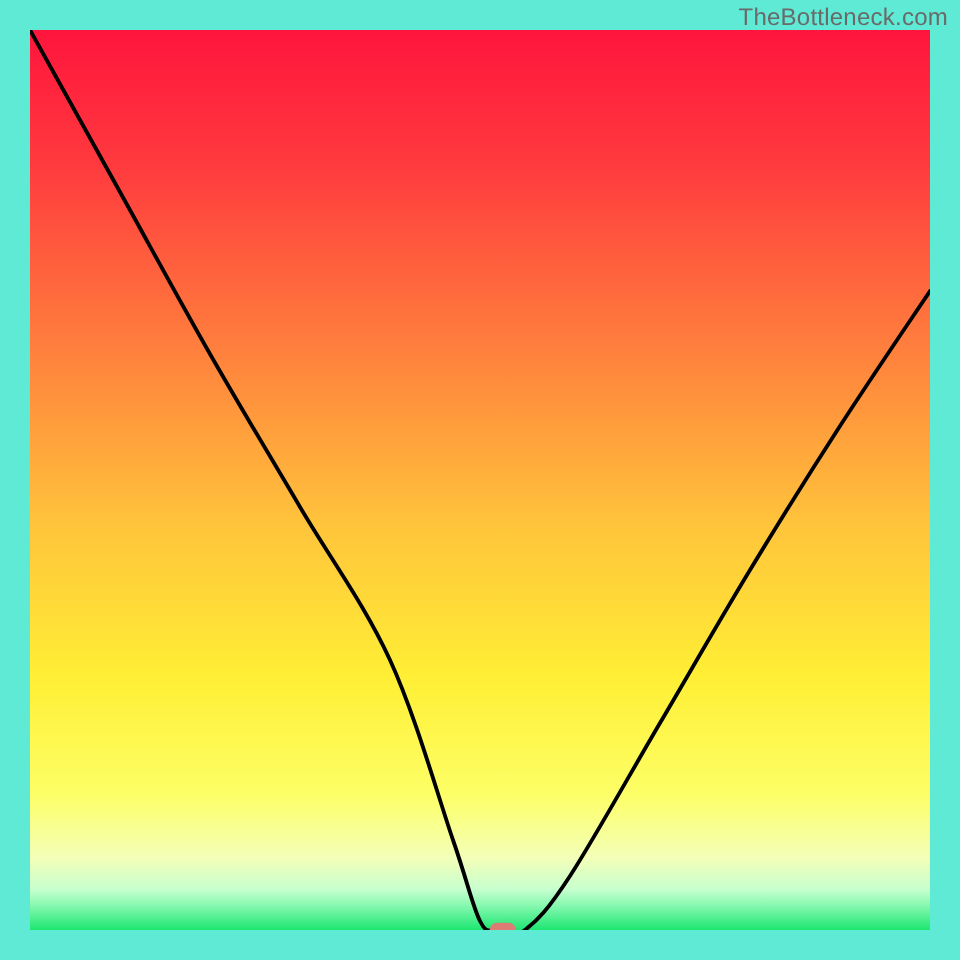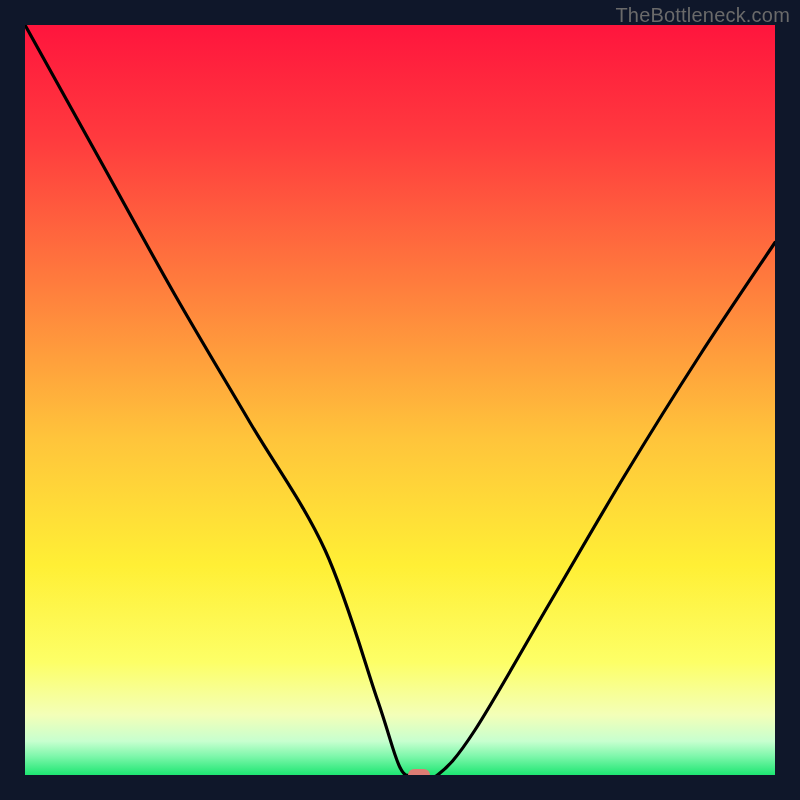--- a/index.html
+++ b/index.html
@@ -9,21 +9,21 @@
     height: 800px;
     background: #000;
     overflow: hidden;
   }
   .frame {
     position: absolute;
     left: 0;
     top: 0;
     width: 800px;
     height: 800px;
-    background: #0f172a;
+    background: #5eead4;
   }
   .plot {
     position: absolute;
     left: 25px;
     top: 25px;
     width: 750px;
     height: 750px;
     overflow: hidden;
   }
   .gradient {

